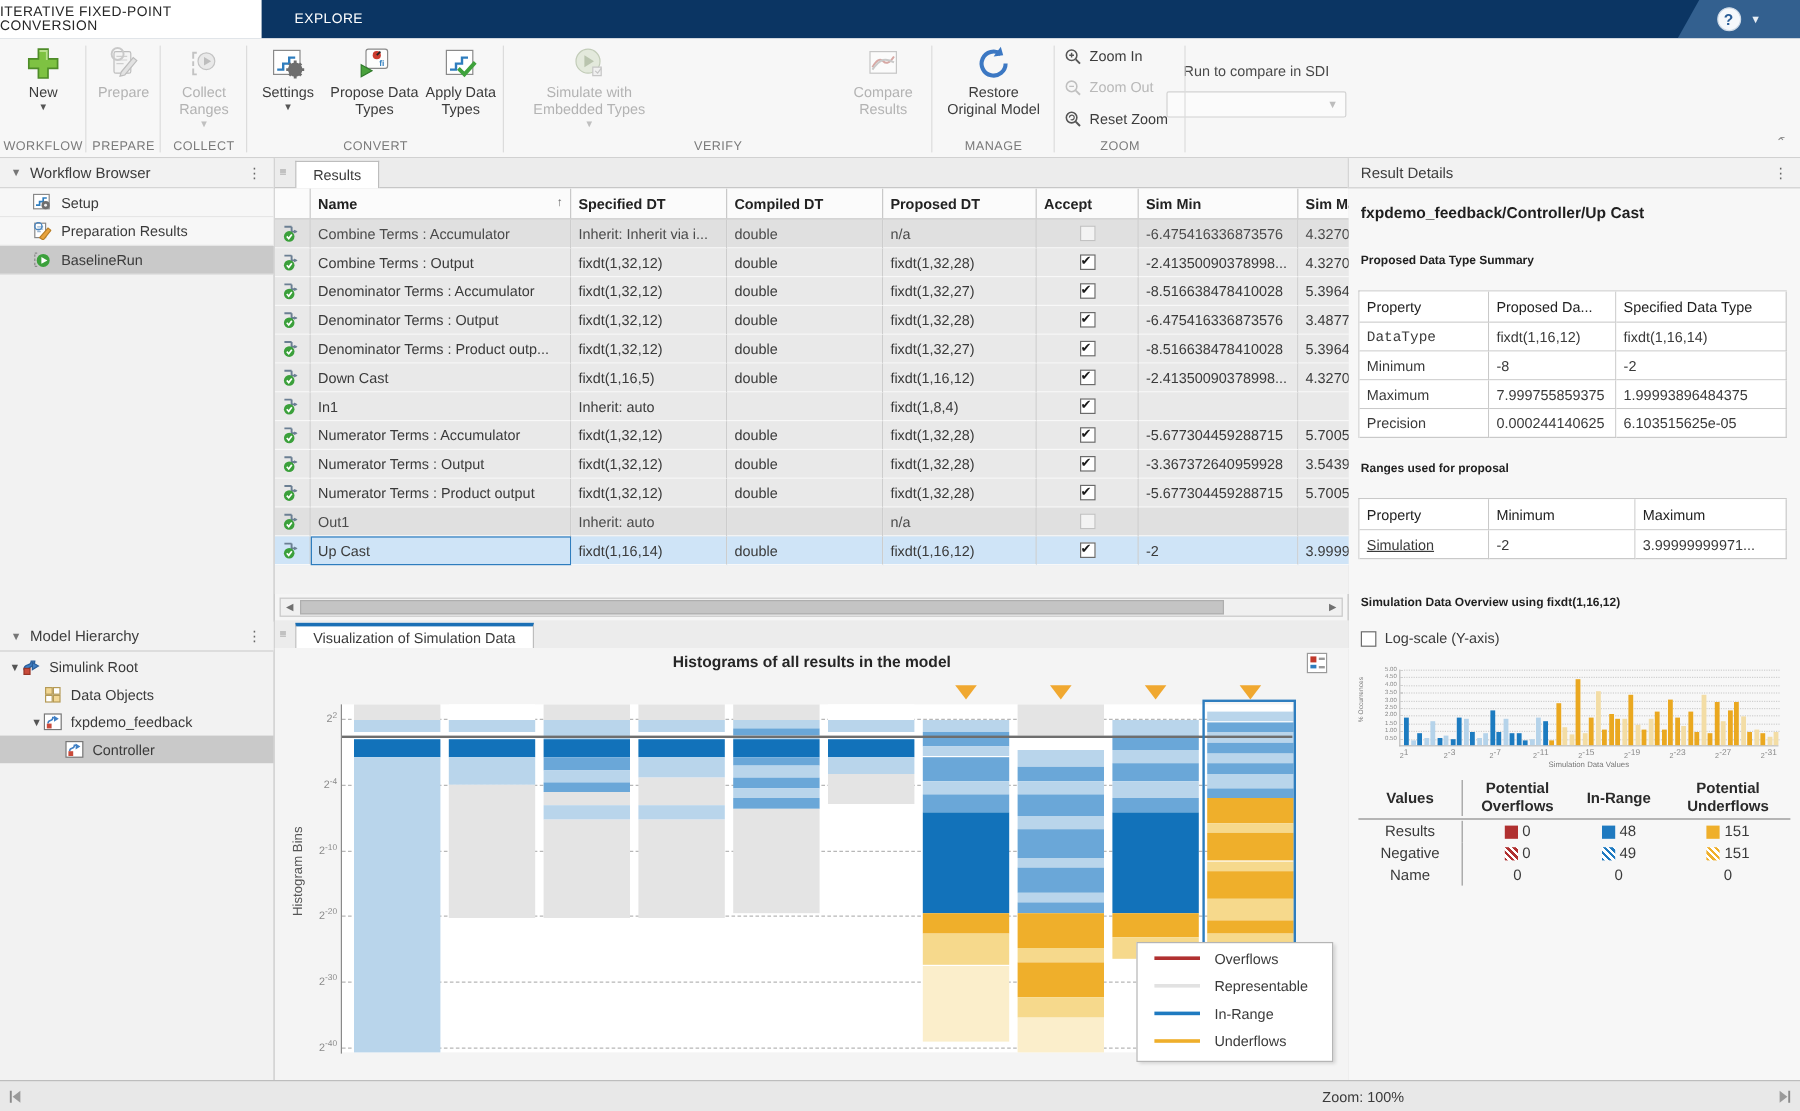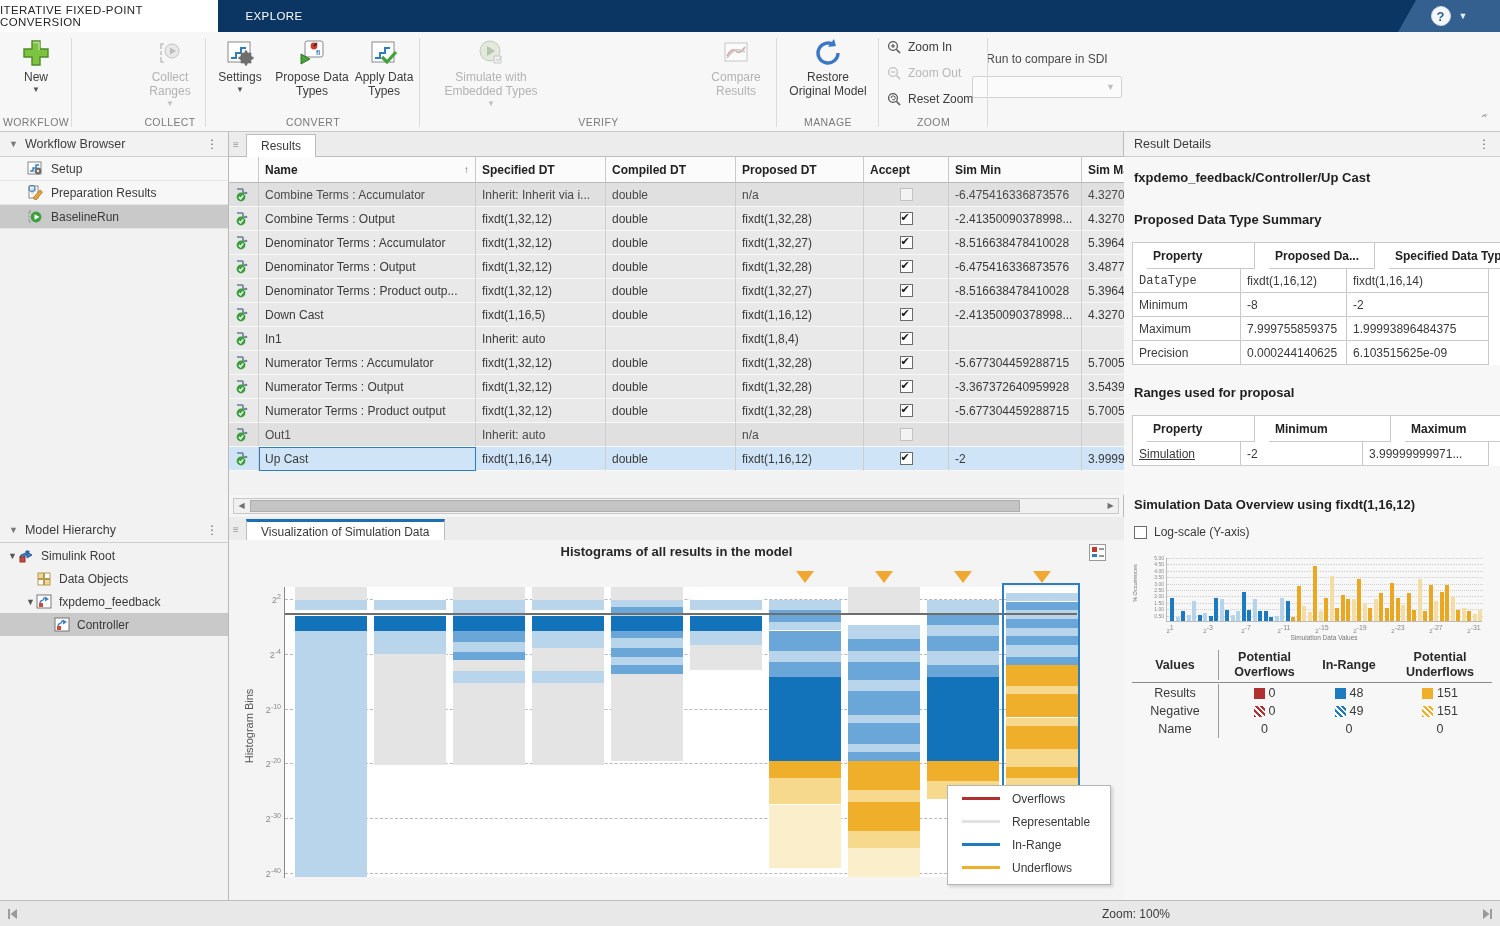--- a/index.html
+++ b/index.html
@@ -94,26 +94,26 @@
   .vseg { position:absolute; left:0; width:72px; }
   .vmarker { position:absolute; top:-16px; width:0; height:0; border-left:9px solid transparent; border-right:9px solid transparent; border-top:12px solid #f0a830; }
   #vselect { position:absolute; border:2px solid #2e7dbe; }
   #vlegend { position:absolute; left:662px; top:198px; width:164px; height:100px; background:#fff; border:1px solid #b5b5b5; box-shadow:2px 2px 3px rgba(0,0,0,.15); }
   .lrow { position:relative; height:21px; margin-top:2px; display:flex; align-items:center; }
   .lswatch { width:38px; height:3px; margin-left:14px; margin-right:12px; flex:none; }
   .lrow span { font-size:12px; color:#3a3a3a; }
 
   
   #rp-title { position:absolute; left:10px; top:38px; font-weight:bold; font-size:13px; color:#1f1f1f; }
-  .rp-h { position:absolute; left:10px; font-weight:bold; font-size:13px; color:#1f1f1f; }
+  .rp-h { position:absolute; left:10px; font-weight:bold; font-size:10px; color:#1f1f1f; }
   .dtable { position:absolute; left:8px; border-top:1px solid #c9c9c9; border-left:1px solid #c9c9c9; background:#fff; }
   .dtr { display:flex; }
   .dtc { flex:none; border-right:1px solid #c9c9c9; border-bottom:1px solid #c9c9c9; padding:0 6px; display:flex; align-items:center;
          height:24px; font-size:12px; overflow:hidden; white-space:nowrap; background:#fff; }
-  .dtr.hdr .dtc { font-weight:bold; height:26px; color:#222;margin-left:14px; }
+  .dtr.hdr .dtc { font-weight:normal; height:26px; color:#222; }
   #logscale-row { position:absolute; left:10px; display:flex; align-items:center; gap:7px; font-size:12px; color:#3a3a3a; }
   #minichart { position:absolute; left:8px; width:360px; height:95px; }
   #mini-plot { position:absolute; left:34px; top:4px; width:316px; height:64px; border-left:1px solid #bbb; border-bottom:1px solid #bbb; }
   .mgrid { position:absolute; left:0; width:316px; border-top:1px dotted #cfcfcf; }
   .mytick { position:absolute; right:328px; width:22px; text-align:right; font-size:5px; color:#888; }
   .mxtick { position:absolute; top:70px; width:30px; text-align:center; font-size:6px; color:#888; }
   .mbar { position:absolute; bottom:0; width:4px; }
   #mini-ylabel { position:absolute; left:-27px; top:26px; width:60px; transform:rotate(-90deg); font-size:5.5px; color:#777; text-align:center; }
   #mini-xlabel { position:absolute; left:34px; top:80px; width:316px; text-align:center; font-size:6.5px; color:#777; }
   #valuestable { position:absolute; left:8px; width:360px; }
@@ -149,20 +149,33 @@
           <path d="M11 3h8v8h8v8h-8v8h-8v-8H3v-8h8z" fill="#7ec242" stroke="#4e8c28" stroke-width="1.4"></path>
           <path d="M12 4.5h6v7.5" fill="none" stroke="#b8e08c" stroke-width="1.5"></path>
         </svg>
       <span class="lbl">New</span>
         <span class="caret">▼</span>
     </div>
     <div class="glabel">WORKFLOW</div>
       <div class="gsep"></div>
   </div>
 
+  <div class="rgroup" style="left:72px;width:62px">
+    <div class="rbtn disabled" style="left:6px;width:50px">
+      <svg width="30" height="30" viewBox="0 0 30 30">
+          <rect x="7" y="5" width="14" height="18" rx="1.5" fill="#f4f4f4" stroke="#bdbdbd"></rect>
+          <path d="M9 9h9M9 12h9M9 15h6" stroke="#cfcfcf"></path>
+          <path d="M13 22 L23 10 l3 2.5 L16 24.5 l-4 1z" fill="#e2e2e2" stroke="#bdbdbd"></path>
+          <circle cx="10" cy="7" r="5" fill="none" stroke="#c9c9c9" stroke-width="1.6"></circle>
+        </svg>
+      <span class="lbl">Prepare</span>
+    </div>
+    <div class="glabel">PREPARE</div>
+      <div class="gsep"></div>
+  </div>
 
   <div class="rgroup" style="left:134px;width:72px">
     <div class="rbtn disabled" style="left:6px;width:60px">
       <svg width="30" height="30" viewBox="0 0 30 30">
           <path d="M9 6h-3v5 M9 24h-3v-5 M6 13v4" fill="none" stroke="#c3c3c3" stroke-width="1.6"></path>
           <circle cx="17" cy="13" r="7" fill="#e9e9e9" stroke="#c3c3c3"></circle>
           <path d="M15 9.5 l6 3.5 -6 3.5z" fill="#bdbdbd"></path>
         </svg>
       <span class="lbl">Collect Ranges</span>
         <span class="caret">▼</span>
@@ -821,21 +834,21 @@
         <div class="dtc" style="width: 142px;">-2</div>
       </div>
       <div class="dtr">
         <div class="dtc" style="width: 108px;">Maximum</div>
         <div class="dtc" style="width: 106px;">7.999755859375</div>
         <div class="dtc" style="width: 142px;">1.99993896484375</div>
       </div>
       <div class="dtr">
         <div class="dtc" style="width: 108px;">Precision</div>
         <div class="dtc" style="width: 106px;">0.000244140625</div>
-        <div class="dtc" style="width: 142px;">6.103515625e-09</div>
+        <div class="dtc" style="width: 142px;">6.103515625e-05</div>
       </div>
     </div>
   <div class="rp-h" style="top:253px">Ranges used for proposal</div>
   <div id="dt2" class="dtable" style="top:283px">
       <div class="dtr hdr">
         <div class="dtc" style="width: 108px;">Property</div>
         <div class="dtc" style="width: 122px;">Minimum</div>
         <div class="dtc" style="width: 126px;">Maximum</div>
       </div>
       <div class="dtr">

